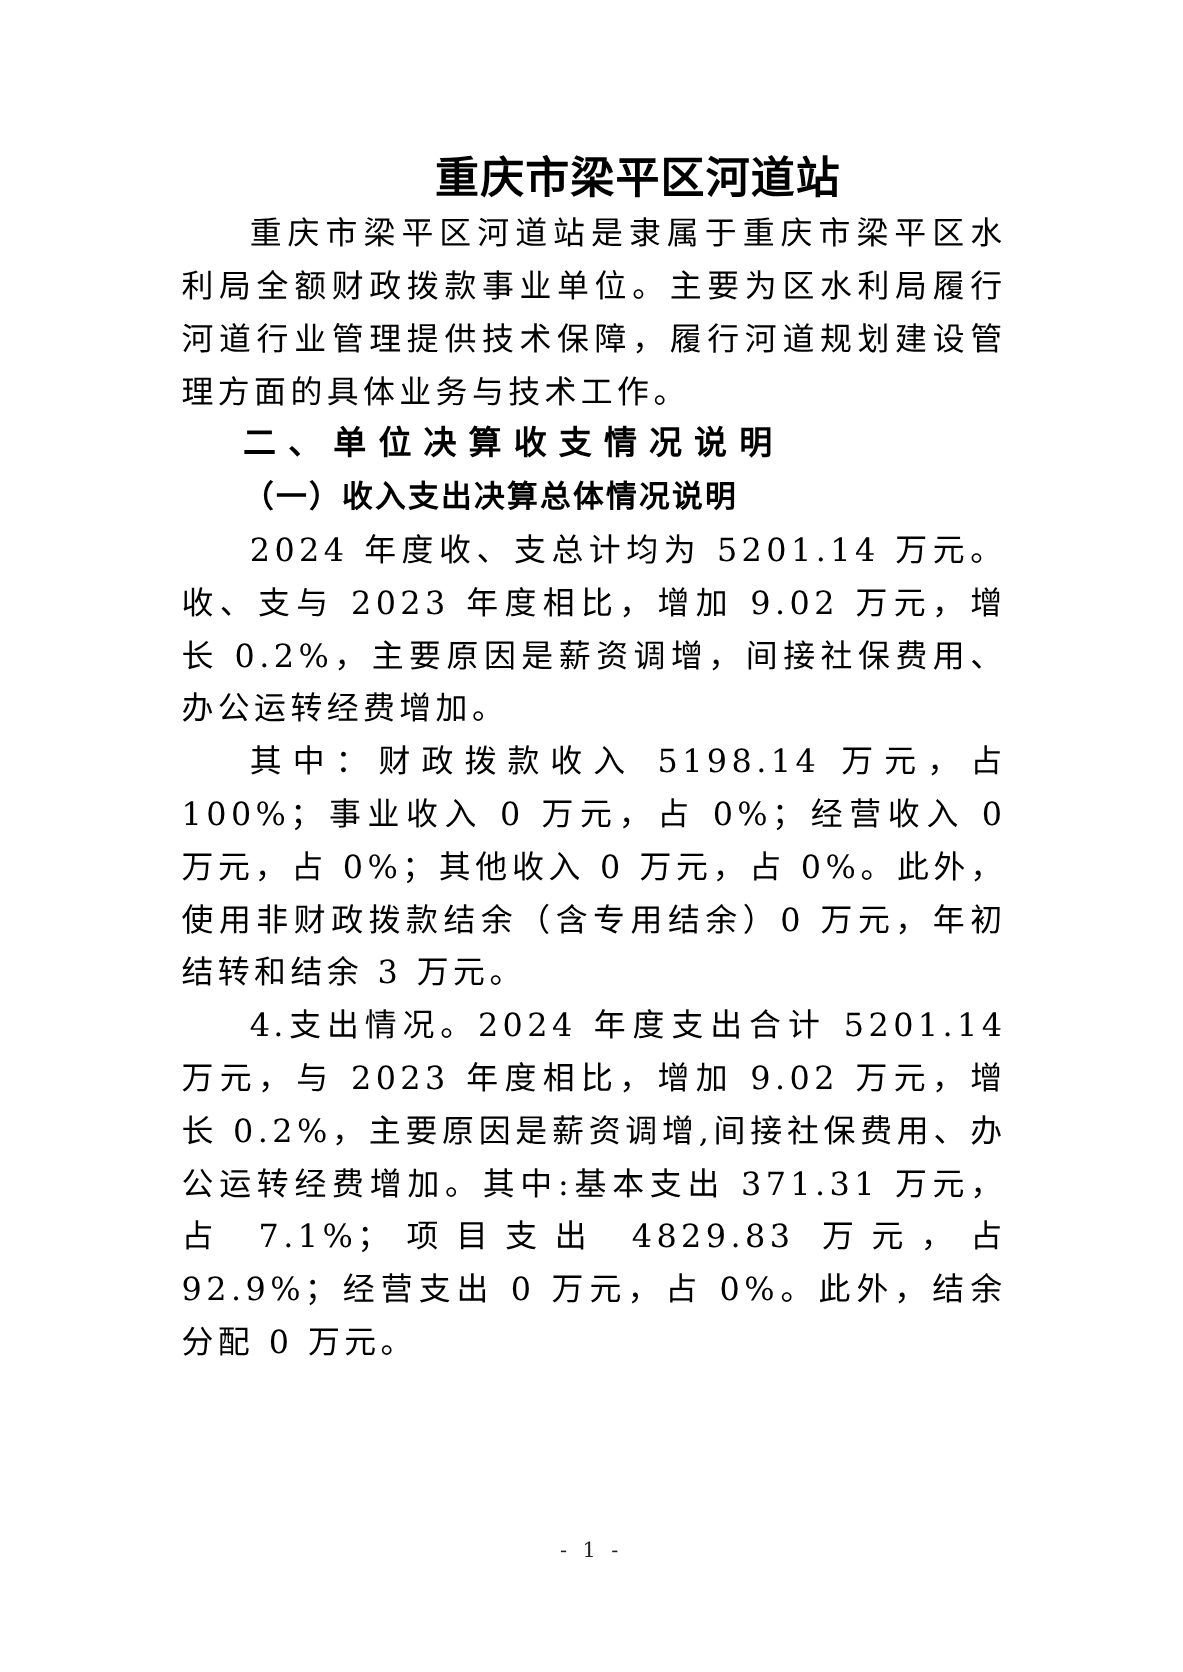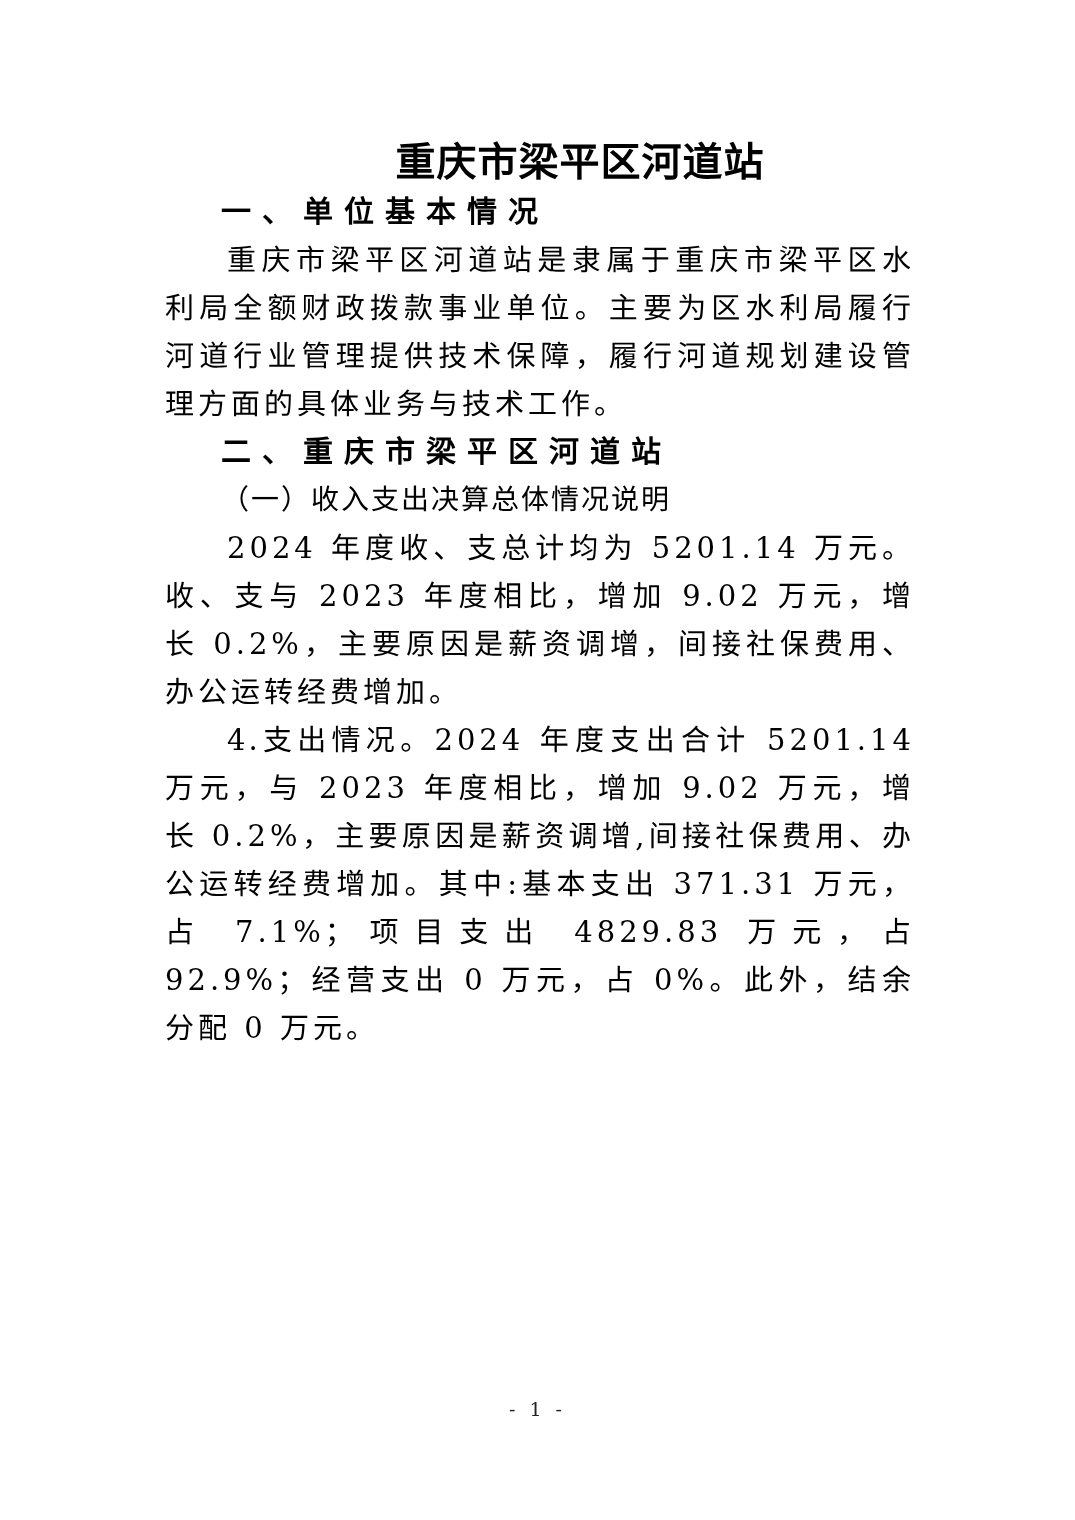--- a/index.html
+++ b/index.html
@@ -36,21 +36,21 @@
     font-weight: bold;
     font-size: 30px;
     line-height: 48px;
     letter-spacing: 11px;
     text-indent: 56px;
     white-space: nowrap;
   }
 
   
   .sub-kai {
-    font-weight: normal;
+    font-weight: bold;
     font-size: 28px;
     line-height: 48px;
     letter-spacing: 2px;
     text-indent: 56px;
     white-space: nowrap;
   }
 
   
   .para {
     font-size: 29px;
@@ -77,31 +77,31 @@
 <body>
 
 <div class="page">
   <div class="content">
 
     <header class="doc-title">
       <div>重庆市梁平区河道站</div>
     </header>
 
     <section>
-      <h2 class="h-black">一、单位基本情况</h2>
       <p class="para">重庆市梁平区河道站是隶属于重庆市梁平区水利局全额财政拨款事业单位。主要为区水利局履行河道行业管理提供技术保障，履行河道规划建设管理方面的具体业务与技术工作。</p>
     </section>
 
     <section>
-      <h2 class="h-black">二、重庆市梁平区河道站</h2>
+      <h2 class="h-black">二、单位决算收支情况说明</h2>
       <h3 class="sub-kai">（一）收入支出决算总体情况说明</h3>
 
       <p class="para">2024 年度收、支总计均为 5201.14 万元。收、支与 2023 年度相比，增加 9.02 万元，增长 0.2%，主要原因是薪资调增，间接社保费用、办公运转经费增加。</p>
 
 
+      <p class="para">其中：财政拨款收入 5198.14 万元，占 100%；事业收入 0 万元，占 0%；经营收入 0 万元，占 0%；其他收入 0 万元，占 0%。此外，使用非财政拨款结余（含专用结余）0 万元，年初结转和结余 3 万元。</p>
 
       <p class="para"><span class="lead">4.支出情况。</span><span>2024 年度支出合计 5201.14 万元，与 2023 年度相比，增加 9.02 万元，增长 0.2%，主要原因是薪资调增,间接社保费用、办公运转经费增加。其中:基本支出 371.31 万元，占 7.1%；项目支出 4829.83 万元，占 92.9%；经营支出 0 万元，占 0%。此外，结余分配 0 万元。</span></p>
     </section>
 
   </div>
 
   <footer class="page-footer">
     <span>- 1 -</span>
   </footer>
 </div>

